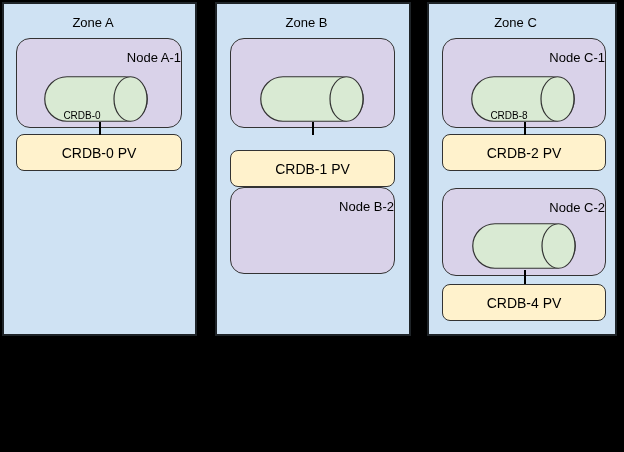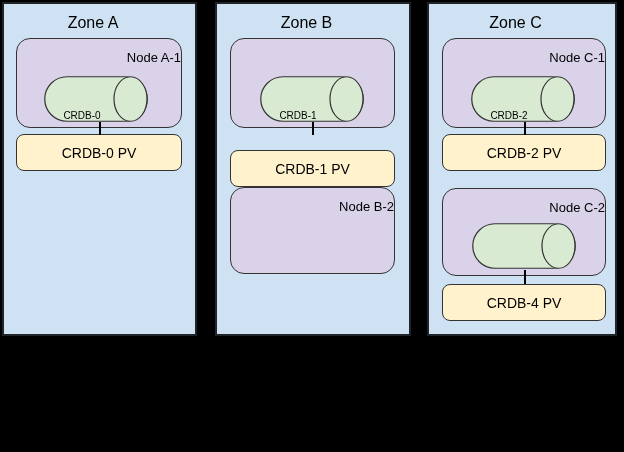--- a/index.html
+++ b/index.html
@@ -12,21 +12,21 @@
     overflow: hidden;
   }
   .zone {
     position: absolute;
     background: var(--zone-fill, #cfe2f3);
     border: 2px solid var(--zone-border, #1f2428);
     box-sizing: border-box;
   }
   .zone-label {
     position: absolute; top: 11px; left: 0; right: 13px;
-    text-align: center; font-size: 16px; line-height: 16px;
+    text-align: center; font-size: 13px; line-height: 16px;
   }
   .node {
     position: absolute;
     background: var(--node-fill, #d9d2e9);
     border: 1px solid var(--shape-border, #333);
     border-radius: 14px;
     box-sizing: border-box;
     z-index: 1;
   }
   .node-label {
@@ -90,21 +90,20 @@
 
   <section class="zone" style="left:215px;top:2px;width:196px;height:334px">
     <div class="zone-label">Zone B</div>
 
     <div class="node" style="left:13px;top:34px;width:165px;height:90px">
       <div class="pod" style="left:29px;top:37px">
         <svg width="104" height="46" viewBox="0 0 104 46">
           <rect class="cyl-body" x="0.75" y="0.75" width="102.5" height="44.5" rx="22.25"></rect>
           <ellipse class="cyl-cap" cx="86.5" cy="23" rx="16.5" ry="22.25"></ellipse>
         </svg>
-        <div class="pod-label">CRDB-1</div>
       </div>
     </div>
 
     <div class="connector" style="left:95px;top:118px;height:13px"></div>
 
     <div class="pv" style="left:13px;top:146px;width:165px;height:37px">
       <span>CRDB-1 PV</span>
     </div>
 
     <div class="node" style="left:13px;top:183px;width:165px;height:87px">
@@ -115,21 +114,21 @@
   <section class="zone" style="left:427px;top:2px;width:190px;height:334px">
     <div class="zone-label">Zone C</div>
 
     <div class="node" style="left:13px;top:34px;width:164px;height:90px">
       <div class="node-label">Node C-1</div>
       <div class="pod" style="left:28px;top:37px">
         <svg width="104" height="46" viewBox="0 0 104 46">
           <rect class="cyl-body" x="0.75" y="0.75" width="102.5" height="44.5" rx="22.25"></rect>
           <ellipse class="cyl-cap" cx="86.5" cy="23" rx="16.5" ry="22.25"></ellipse>
         </svg>
-        <div class="pod-label">CRDB-2</div>
+        <div class="pod-label">CRDB-8</div>
       </div>
     </div>
 
     <div class="connector" style="left:95px;top:118px;height:13px"></div>
 
     <div class="pv" style="left:13px;top:130px;width:164px;height:37px">
       <span>CRDB-2 PV</span>
     </div>
 
     <div class="node" style="left:13px;top:184px;width:164px;height:88px">

